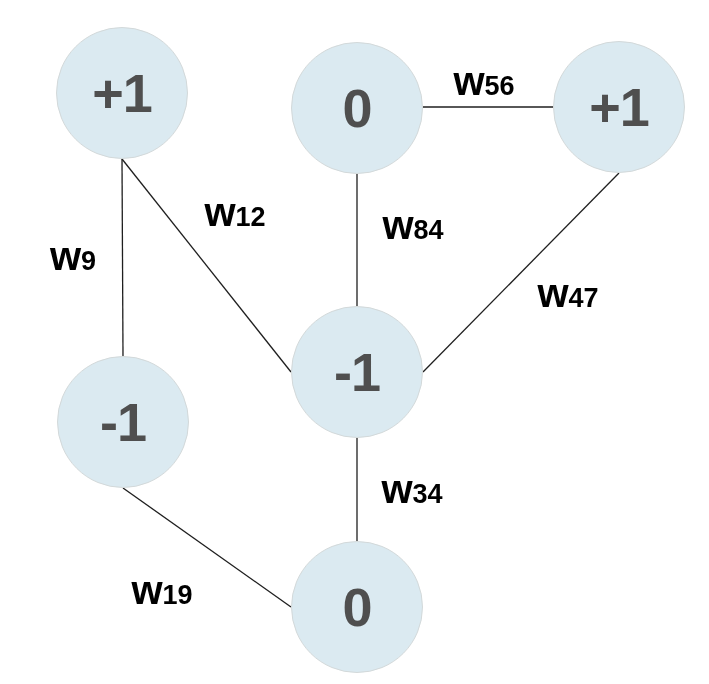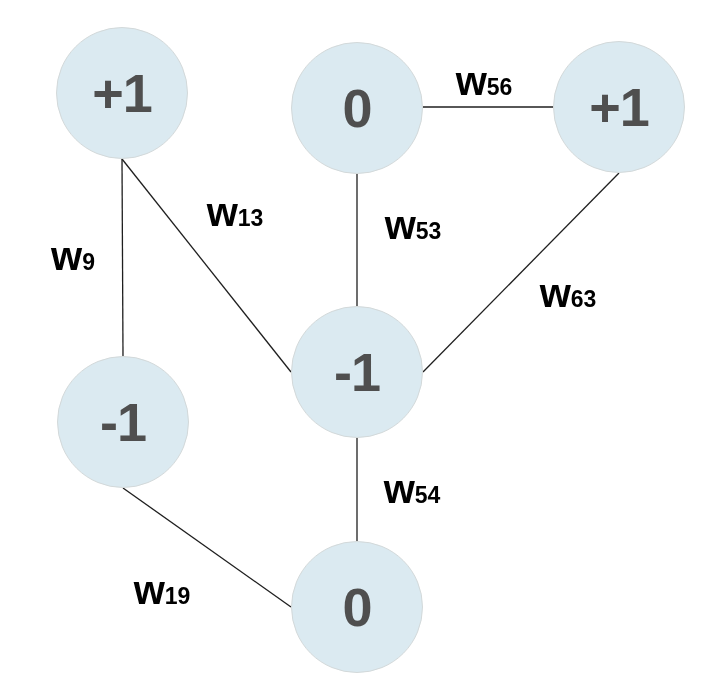--- a/index.html
+++ b/index.html
@@ -43,21 +43,21 @@
     transform:translate(-50%,-52%);
     white-space:nowrap;
     color:#000000;
     line-height:1;
   }
   .edge-label .w-base{
     font-size:40px;
     font-weight:700;
   }
   .edge-label .w-sub{
-    font-size:23px;
+    font-size:27px;
     font-weight:600;
   }
 </style>
 </head>
 <body>
 
 <div id="canvas">
   <svg id="edges-svg" xmlns="http://www.w3.org/2000/svg">
       <line x1="122" y1="159" x2="123" y2="356" stroke="#1f1f1f" stroke-width="1.3"></line>
       <line x1="122" y1="159" x2="291" y2="372" stroke="#1f1f1f" stroke-width="1.3"></line>
@@ -82,20 +82,20 @@
       </div>
       <div class="node" style="left: 357px; top: 108px;">
         <span class="node-label">0</span>
       </div>
       <div class="node" style="left: 619px; top: 107px;">
         <span class="node-label">+1</span>
       </div>
     </div>
   <div id="labels-layer">
       <div class="edge-label" style="left: 73px; top: 257px;"><span class="w-base">w</span><span class="w-sub">9</span></div>
-      <div class="edge-label" style="left: 235px; top: 213px;"><span class="w-base">w</span><span class="w-sub">13</span></div>
-      <div class="edge-label" style="left: 413px; top: 226px;"><span class="w-base">w</span><span class="w-sub">53</span></div>
+      <div class="edge-label" style="left: 235px; top: 213px;"><span class="w-base">w</span><span class="w-sub">12</span></div>
+      <div class="edge-label" style="left: 413px; top: 226px;"><span class="w-base">w</span><span class="w-sub">84</span></div>
       <div class="edge-label" style="left: 484px; top: 82px;"><span class="w-base">w</span><span class="w-sub">56</span></div>
-      <div class="edge-label" style="left: 568px; top: 294px;"><span class="w-base">w</span><span class="w-sub">63</span></div>
-      <div class="edge-label" style="left: 412px; top: 490px;"><span class="w-base">w</span><span class="w-sub">54</span></div>
+      <div class="edge-label" style="left: 568px; top: 294px;"><span class="w-base">w</span><span class="w-sub">47</span></div>
+      <div class="edge-label" style="left: 412px; top: 490px;"><span class="w-base">w</span><span class="w-sub">34</span></div>
       <div class="edge-label" style="left: 162px; top: 591px;"><span class="w-base">w</span><span class="w-sub">19</span></div>
     </div>
 </div>
 
 </body></html>

